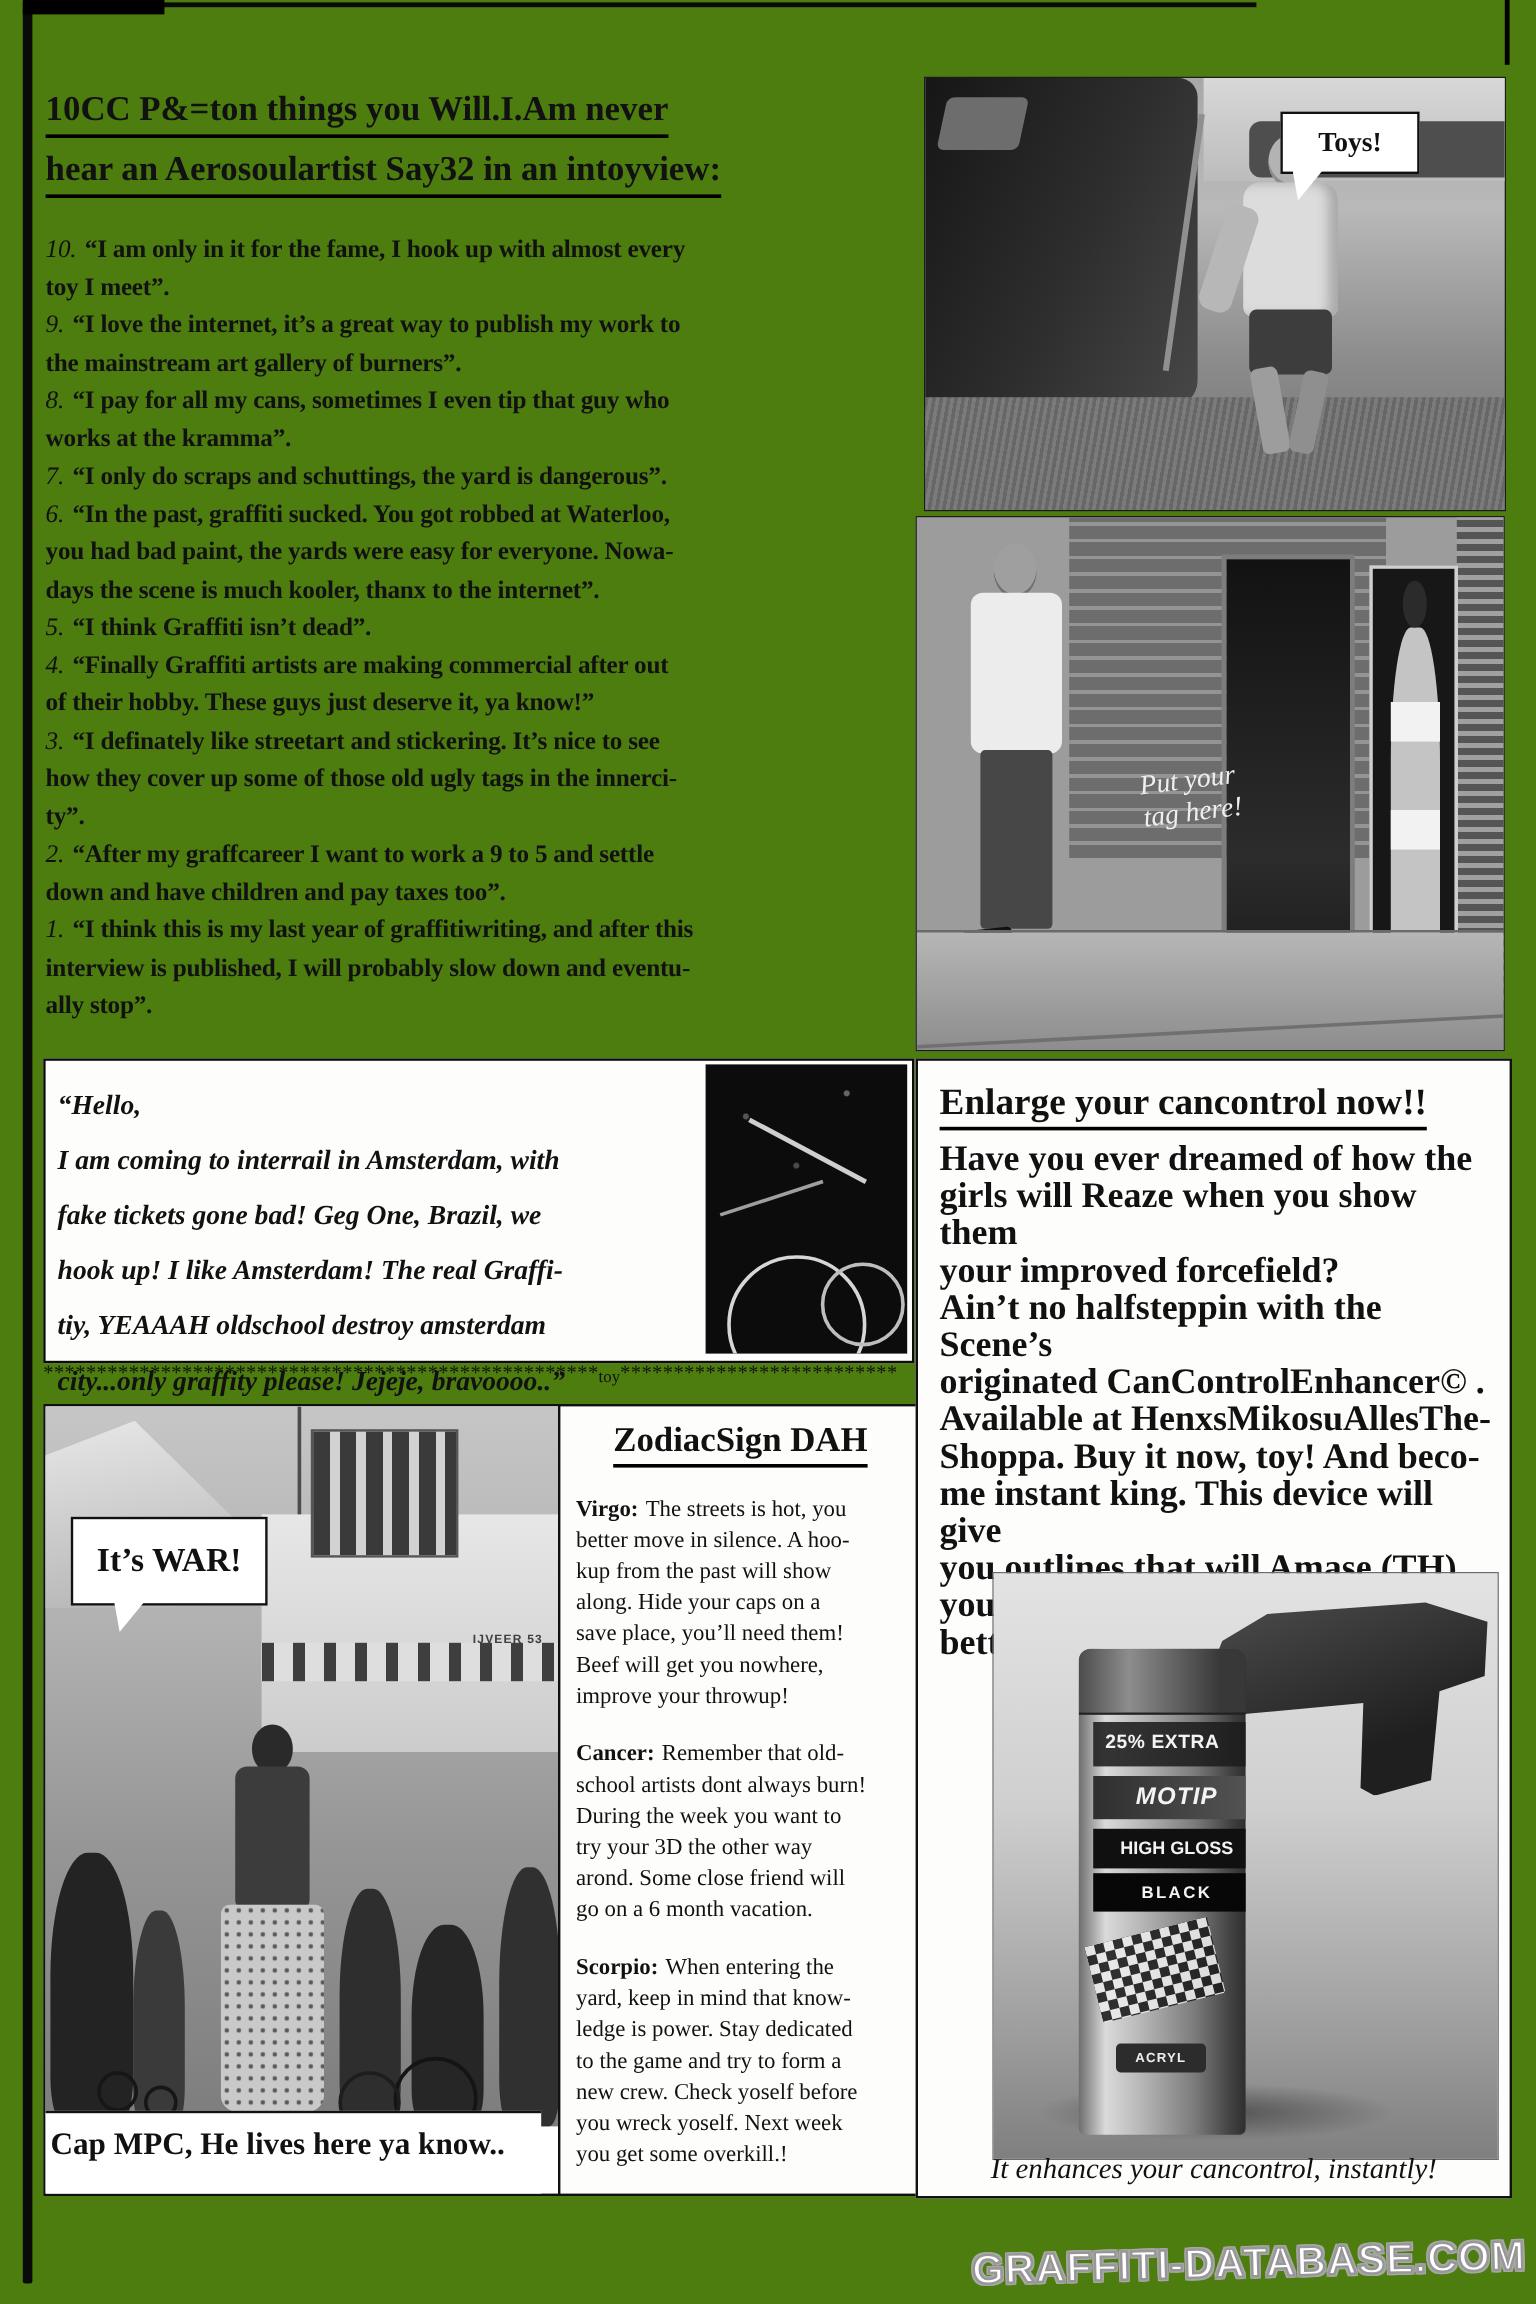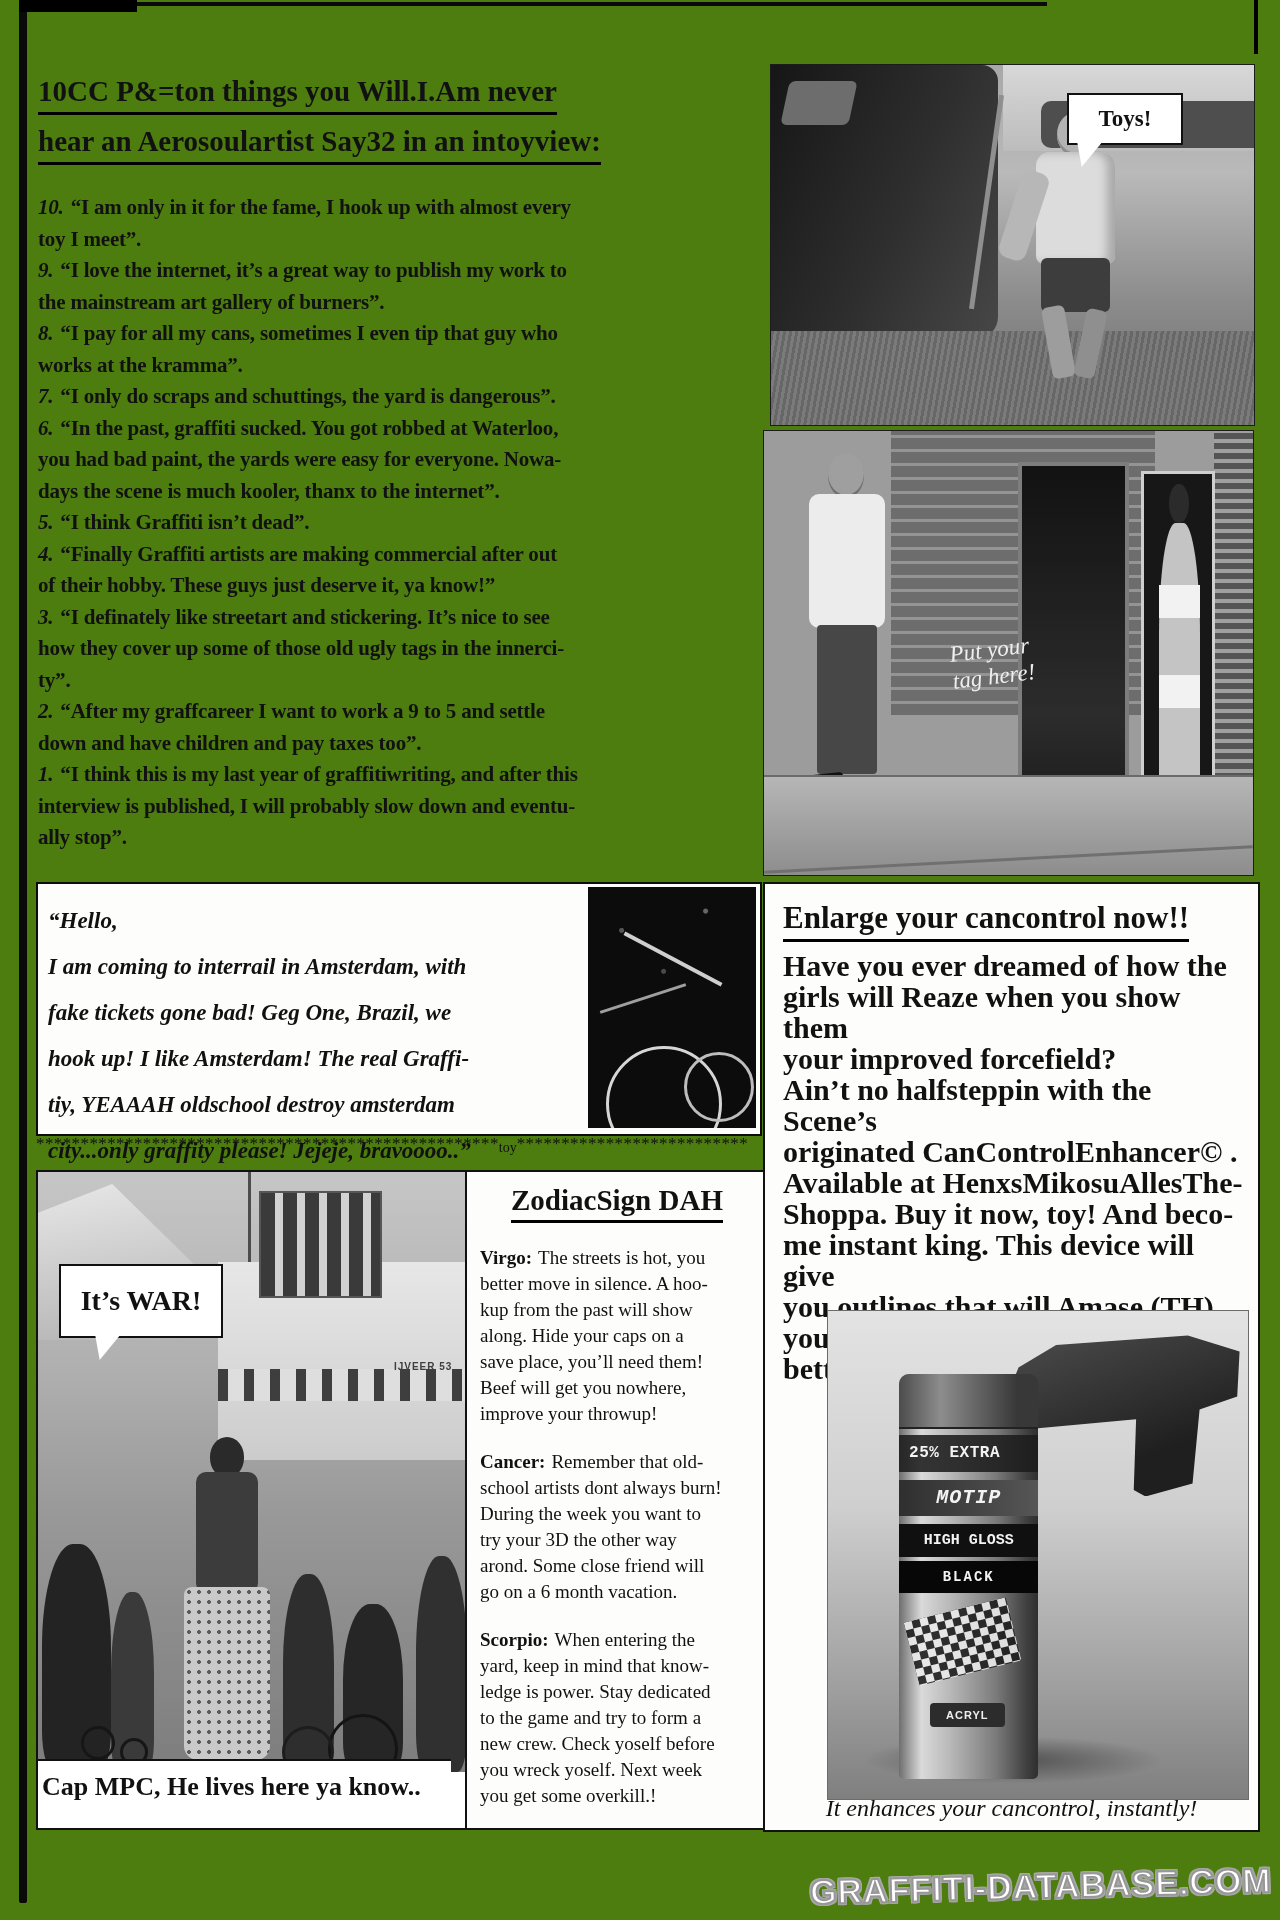--- a/index.html
+++ b/index.html
@@ -10,21 +10,21 @@
   .scan-top-line{position:absolute;left:19px;top:2px;width:1028px;height:4px;background:#0a0a0a;}
   .scan-tl-blob{position:absolute;left:19px;top:0;width:118px;height:12px;background:#000;}
   .scan-tr-mark{position:absolute;left:1254px;top:0;width:4px;height:54px;background:#000;}
   
   .headline{position:absolute;left:38px;top:74px;width:640px;font-weight:700;font-size:29px;line-height:34px;}
   .headline span{display:inline-block;white-space:nowrap;border-bottom:3px solid #000;padding-bottom:4px;margin-bottom:9px;}
   
   .toplist{position:absolute;left:38px;top:192px;width:625px;font-size:21px;font-weight:700;
            line-height:31.5px;letter-spacing:-0.2px;}
   .li{margin:0;}
-  .num{font-style:italic;font-weight:700;margin-right:7px;text-align:right;}
+  .num{font-style:italic;font-weight:400;margin-right:7px;text-align:right;}
   .txt{white-space:pre-line;}
   
   .photo{position:absolute;border:1px solid #1c1c1c;overflow:hidden;}
   
   .photo1{left:770px;top:64px;width:483px;height:360px;
           background:linear-gradient(180deg,#a8a8a8 0%,#b9b9b9 30%,#8b8b8b 66%,#6e6e6e 100%);}
   .p1-sky{position:absolute;right:0;top:0;width:52%;height:24%;background:linear-gradient(#d8d8d8,#bcbcbc);}
   .p1-hedge{position:absolute;right:0;top:10%;width:44%;height:13%;background:#4e4e4e;border-radius:10px 0 0 10px;}
   .p1-car{position:absolute;left:0;top:0;width:47%;height:76%;
           background:linear-gradient(115deg,#161616 0%,#2e2e2e 55%,#474747 100%);border-radius:0 16px 22px 0;}
@@ -139,22 +139,22 @@
              background:linear-gradient(180deg,#e3e3e3 0%,#cfcfcf 40%,#9e9e9e 78%,#7f7f7f 100%);}
   .floor-shadow{position:absolute;left:8%;bottom:3%;width:72%;height:10%;
                 background:radial-gradient(ellipse at center,rgba(35,35,35,.55),rgba(35,35,35,0) 70%);}
   .trigger-grip{position:absolute;left:42%;top:5%;width:56%;height:33%;
                 background:linear-gradient(160deg,#4d4d4d,#1f1f1f 70%);
                 clip-path:polygon(0 42%,6% 20%,22% 6%,78% 0,100% 10%,99% 38%,83% 46%,80% 92%,60% 100%,55% 96%,56% 52%,12% 58%);}
   .can-body{position:absolute;left:17%;top:13%;width:33%;height:83%;border-radius:10px 10px 5px 5px;overflow:hidden;
             background:linear-gradient(90deg,#6e6e6e 0%,#dadada 16%,#b6b6b6 38%,#7a7a7a 70%,#3f3f3f 92%,#2f2f2f 100%);}
   .can-cap{position:absolute;left:0;top:0;width:100%;height:13%;border-bottom:2px solid #222;
            background:linear-gradient(90deg,#4c4c4c,#8d8d8d 30%,#383838 85%);}
-  .can-band{position:absolute;left:0;width:100%;display:flex;align-items:center;color:#f3f3f3;
-            font-family:Liberation Mono, monospace;font-weight:700;}
+  .can-band{position:absolute;left:12px;width:100%;display:flex;align-items:center;color:#f3f3f3;
+            font-family:Liberation Sans, sans-serif;font-weight:700;}
   .band-extra{top:15%;height:9%;background:rgba(28,28,28,.88);font-size:16px;padding-left:7%;letter-spacing:.5px;}
   .band-brand{top:26%;height:9%;background:linear-gradient(90deg,#2f2f2f,#565656);font-size:20px;
               font-style:italic;justify-content:center;letter-spacing:1px;}
   .band-gloss{top:37%;height:8%;background:#101010;font-size:15px;justify-content:center;}
   .band-black{top:46%;height:8%;background:#070707;font-size:14px;justify-content:center;letter-spacing:2px;}
   .checker{position:absolute;left:8%;top:58%;width:76%;height:16%;opacity:.9;transform:rotate(-14deg);
            background:repeating-conic-gradient(#1d1d1d 0% 25%,#eaeaea 0% 50%) 0 0/16px 16px;}
   .band-acryl{position:absolute;left:22%;top:81%;width:54%;height:6%;background:#2c2c2c;border-radius:4px;
               color:#eee;font-family:"Liberation Sans",sans-serif;font-weight:700;font-size:11px;
               display:flex;align-items:center;justify-content:center;letter-spacing:1px;}

